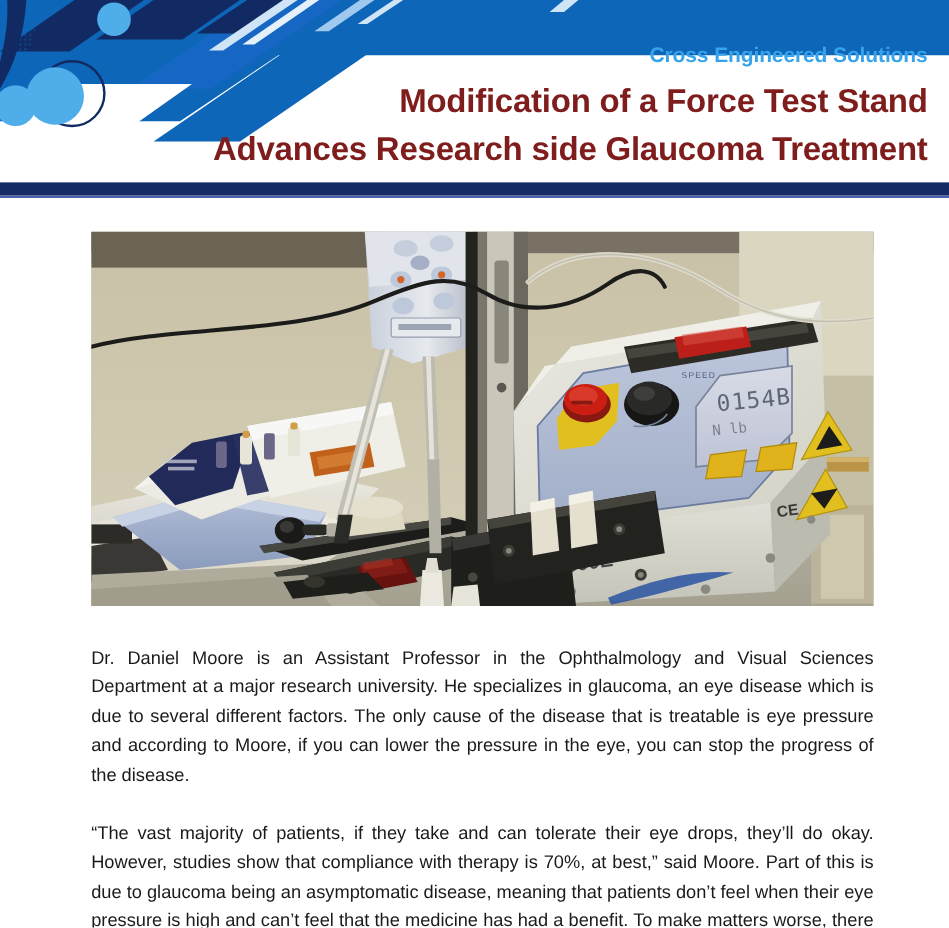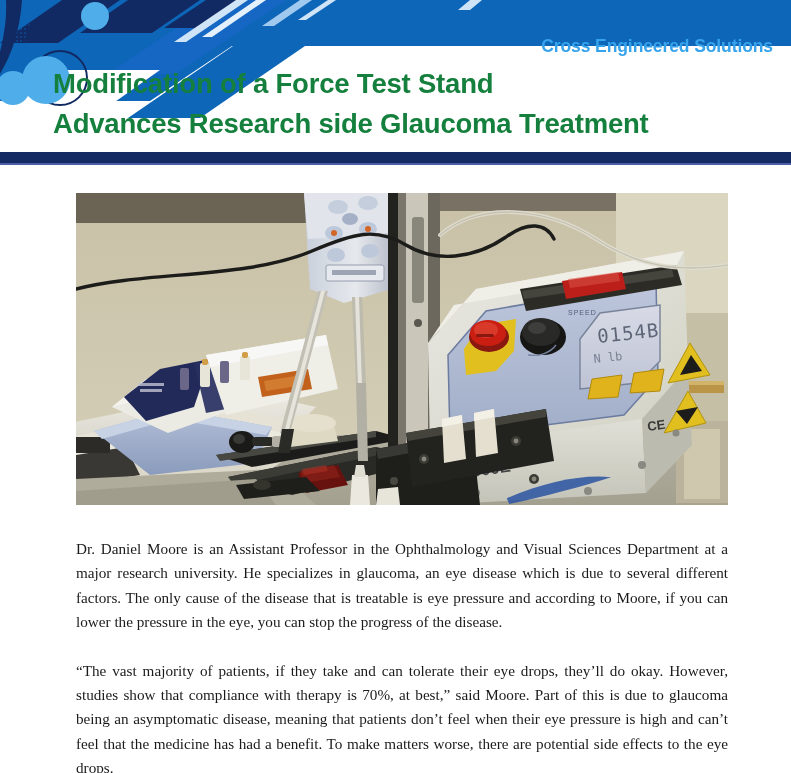--- a/index.html
+++ b/index.html
@@ -52,21 +52,22 @@
     white-space: nowrap;
   }
   .headline {
     position: absolute;
     top: 64px;
     right: 18px;
     width: 720px;
     font-size: 27.5px;
     line-height: 40px;
     font-weight: bold;
-    color: #15803d;
+    color: #7f1d1d;
+    text-align: right;
     white-space: nowrap;
     letter-spacing: -0.2px;
   }
   .headline .line2 { display: block; }
   .rule-navy {
     position: absolute;
     left: 0;
     top: 152px;
     width: 791px;
     height: 11px;
@@ -99,21 +100,21 @@
     left: 76px;
     top: 537px;
     width: 652px;
   }
   .article p {
     margin: 0;
     font-size: 15.2px;
     line-height: 24.4px;
     text-align: justify;
     color: #1a1a1a;
-    font-family: Liberation Serif, serif;
+    font-family: Liberation Sans, sans-serif;
   }
   .article p.para-gap { margin-top: 24px; }
 </style>
 </head>
 <body>
 
 <div class="header">
 
   <svg class="header-graphic" width="791" height="152" viewBox="0 0 791 152" aria-hidden="true">
     <defs>

